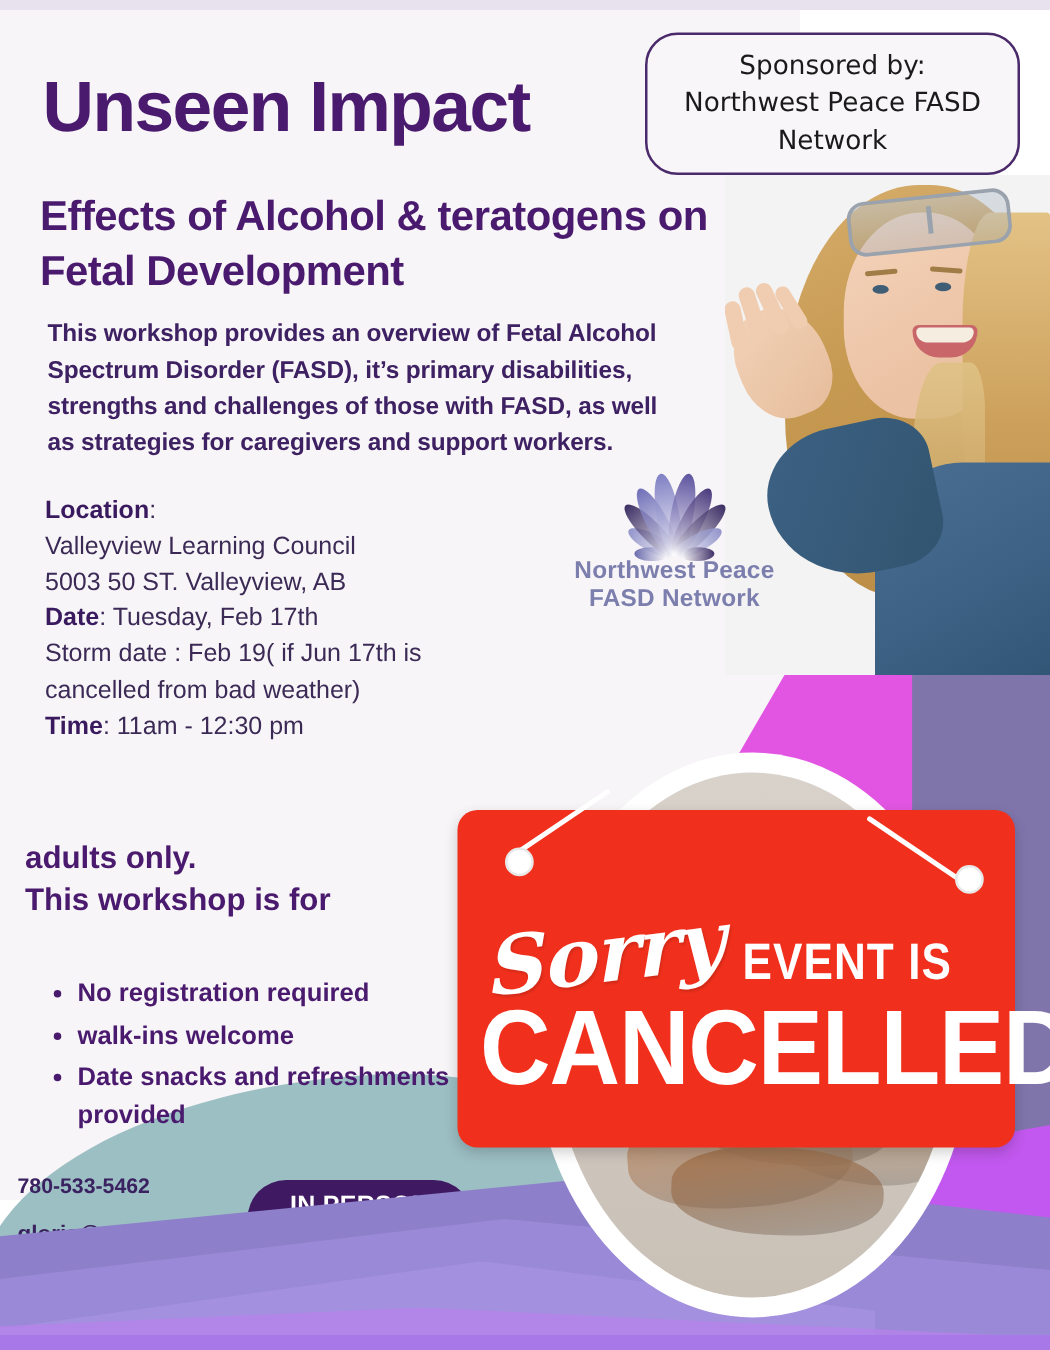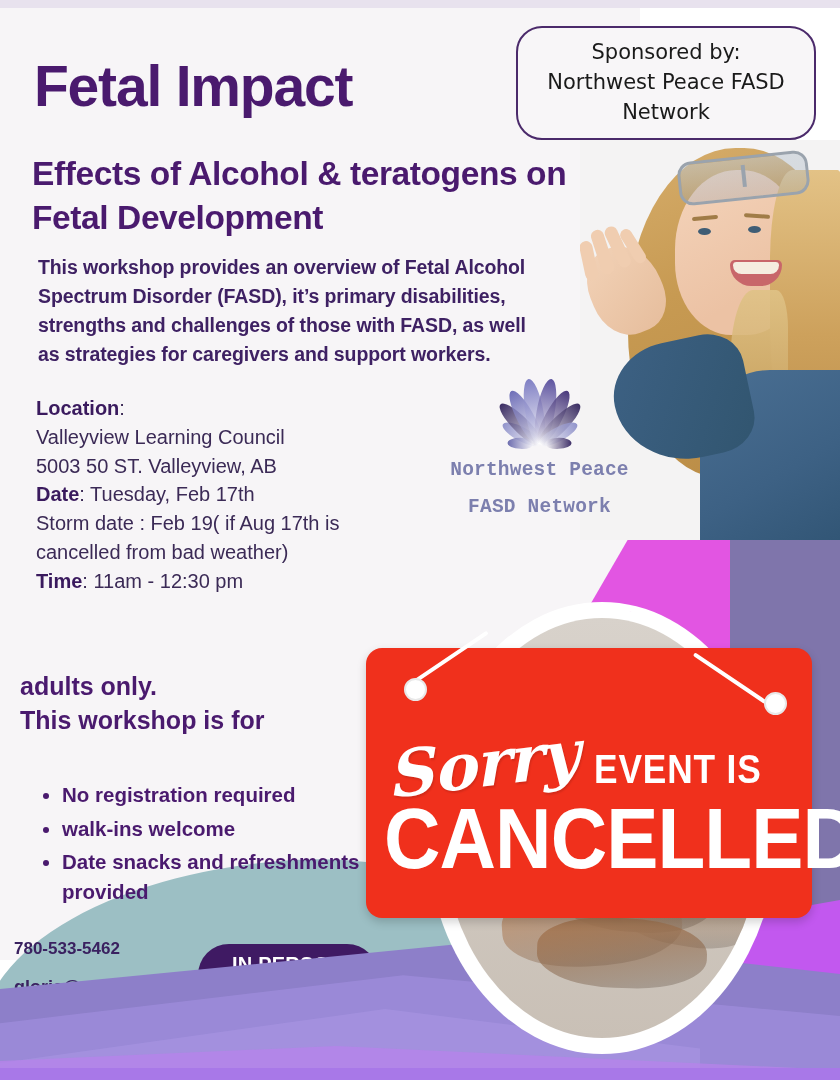--- a/index.html
+++ b/index.html
@@ -133,23 +133,23 @@
   .hp-finger{position:absolute;background:#f0cdb0;border-radius:8px;}
 
   
   .logo-wrap{position:absolute;left:432px;top:378px;width:215px;height:120px;text-align:center;}
   .logo-petals{position:relative;width:215px;height:66px;}
   .petal{
     position:absolute;left:50%;bottom:0;width:17px;height:60px;
     border-radius:50% 50% 45% 45%;transform-origin:50% 100%;
   }
   .logo-text{
-    font-family:Liberation Mono, monospace;
+    font-family:Liberation Sans, sans-serif;
     font-size:19.5px;font-weight:600;color:#7c7fae;line-height:1.06;
-    letter-spacing:.2px;margin-top:16px;
+    letter-spacing:.2px;margin-top:2px;
   }
 
   
   .sponsor-box{
     position:absolute;left:516px;top:26px;width:296px;height:110px;
     border:2.4px solid #4b2a6b;border-radius:26px;
     background:#f8f6f8;
     display:flex;flex-direction:column;align-items:center;justify-content:center;
     font-family:"DejaVu Sans", sans-serif;
     font-size:21px;color:#1a1a1a;line-height:1.42;text-align:center;
@@ -282,21 +282,21 @@
       <div class="hp-finger" style="left:53px;top:-12px;width:12px;height:38px;transform:rotate(-10deg);"></div>
     </div>
   </div>
 
   <div class="sponsor-box">
     <span>Sponsored by:</span>
     <span>Northwest Peace FASD</span>
     <span>Network</span>
   </div>
 
-  <div class="title">Fetal Impact</div>
+  <div class="title">Unseen Impact</div>
   <div class="subtitle">
     <div>Effects of Alcohol &amp; teratogens on</div>
     <div>Fetal Development</div>
   </div>
 
   <div class="blurb">This workshop provides an overview of Fetal Alcohol Spectrum Disorder (FASD), it’s primary disabilities, strengths and challenges of those with FASD, as well as strategies for caregivers and support workers.</div>
 
   <div class="logo-wrap">
     <div class="logo-petals" id="petal-host">
         <div class="petal" style="height: 42px; width: 14px; margin-left: -7px; background: linear-gradient(rgb(141, 143, 201) 0%, rgba(255, 255, 255, 0.35) 100%); opacity: 0.95; transform: rotate(-62deg);"></div>
@@ -316,21 +316,21 @@
 
   <div class="details">
     <div>
       <span class="lbl">Location</span><span>:</span>
     </div>
     <div>Valleyview Learning Council</div>
     <div>5003 50 ST. Valleyview, AB</div>
     <div>
       <span class="lbl">Date</span><span>: Tuesday, Feb 17th</span>
     </div>
-    <div>Storm date : Feb 19( if Aug 17th is</div>
+    <div>Storm date : Feb 19( if Jun 17th is</div>
     <div>cancelled from bad weather)</div>
     <div>
       <span class="lbl">Time</span><span>: 11am - 12:30 pm</span>
     </div>
   </div>
 
   <div class="adults">
     <div>adults only.</div>
     <div>This workshop is for</div>
   </div>

